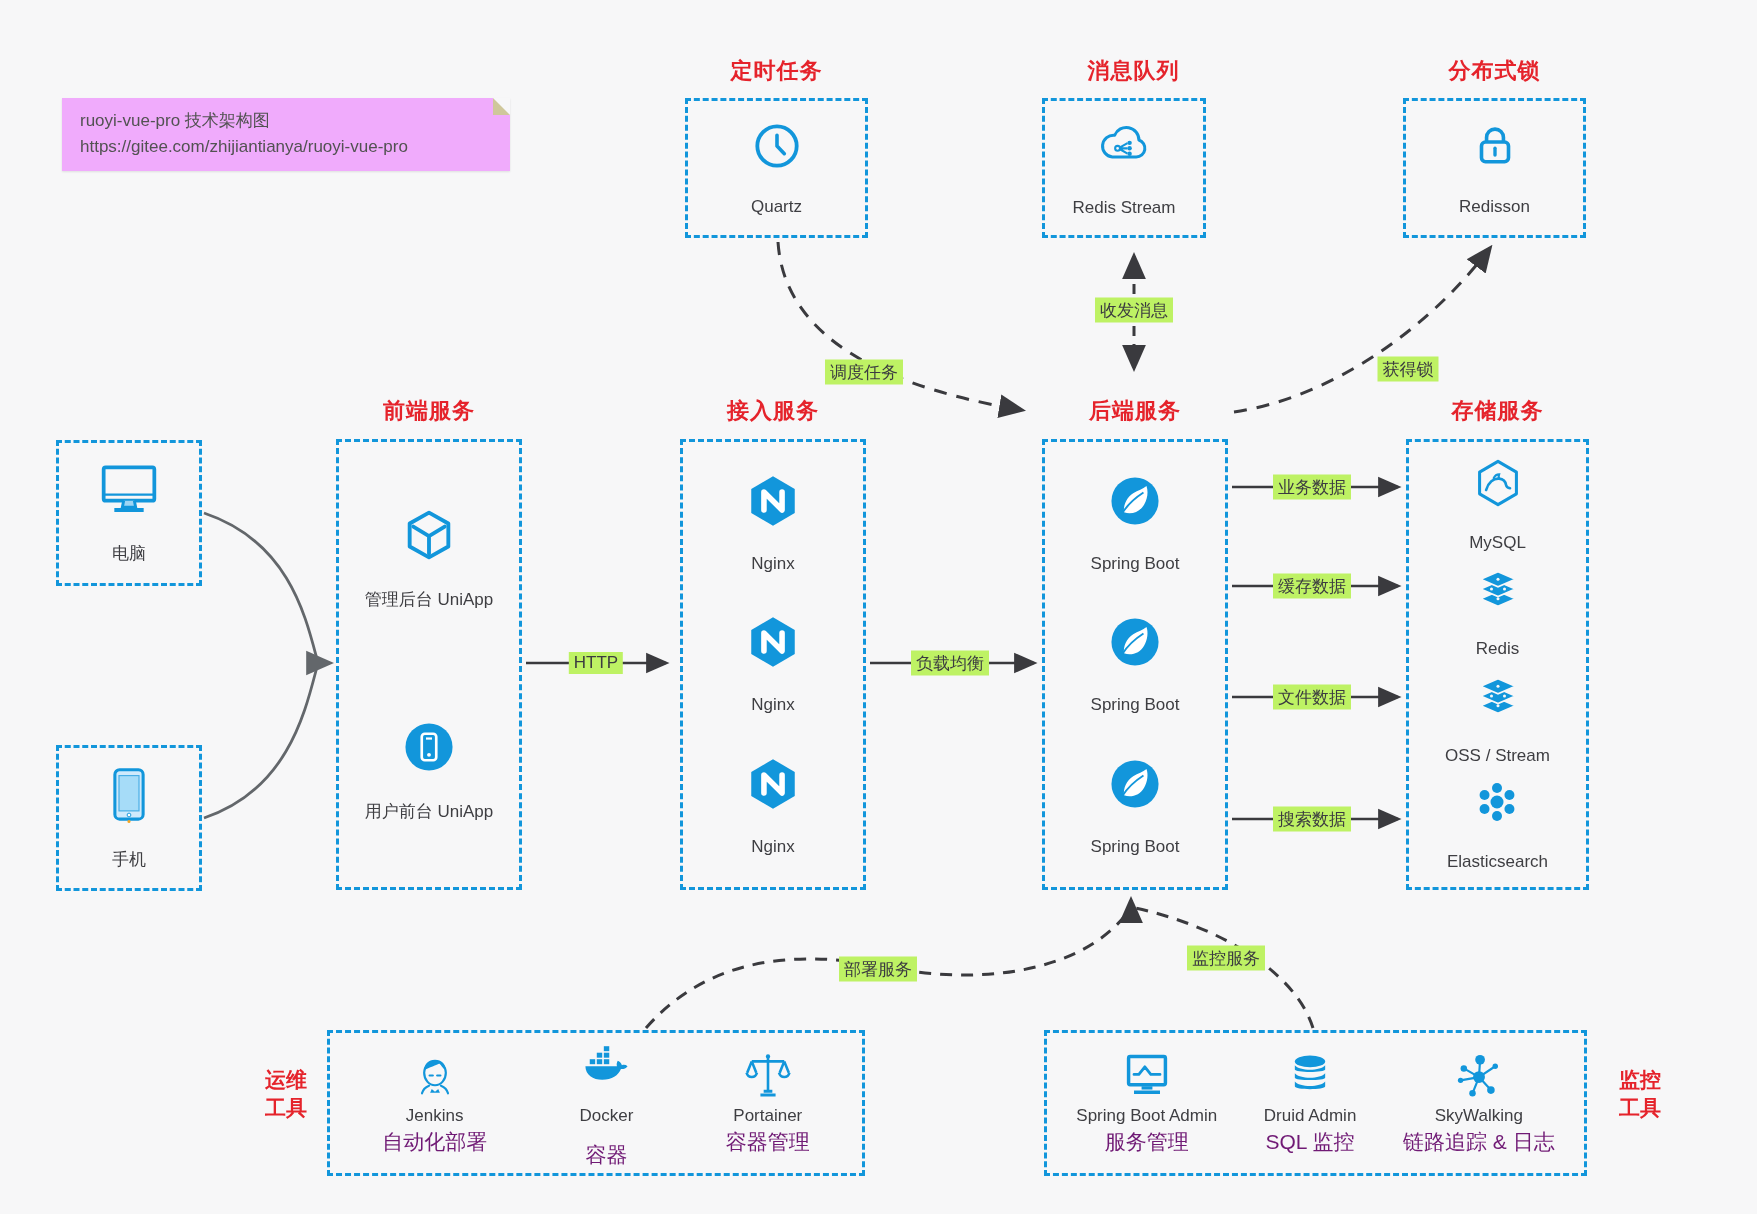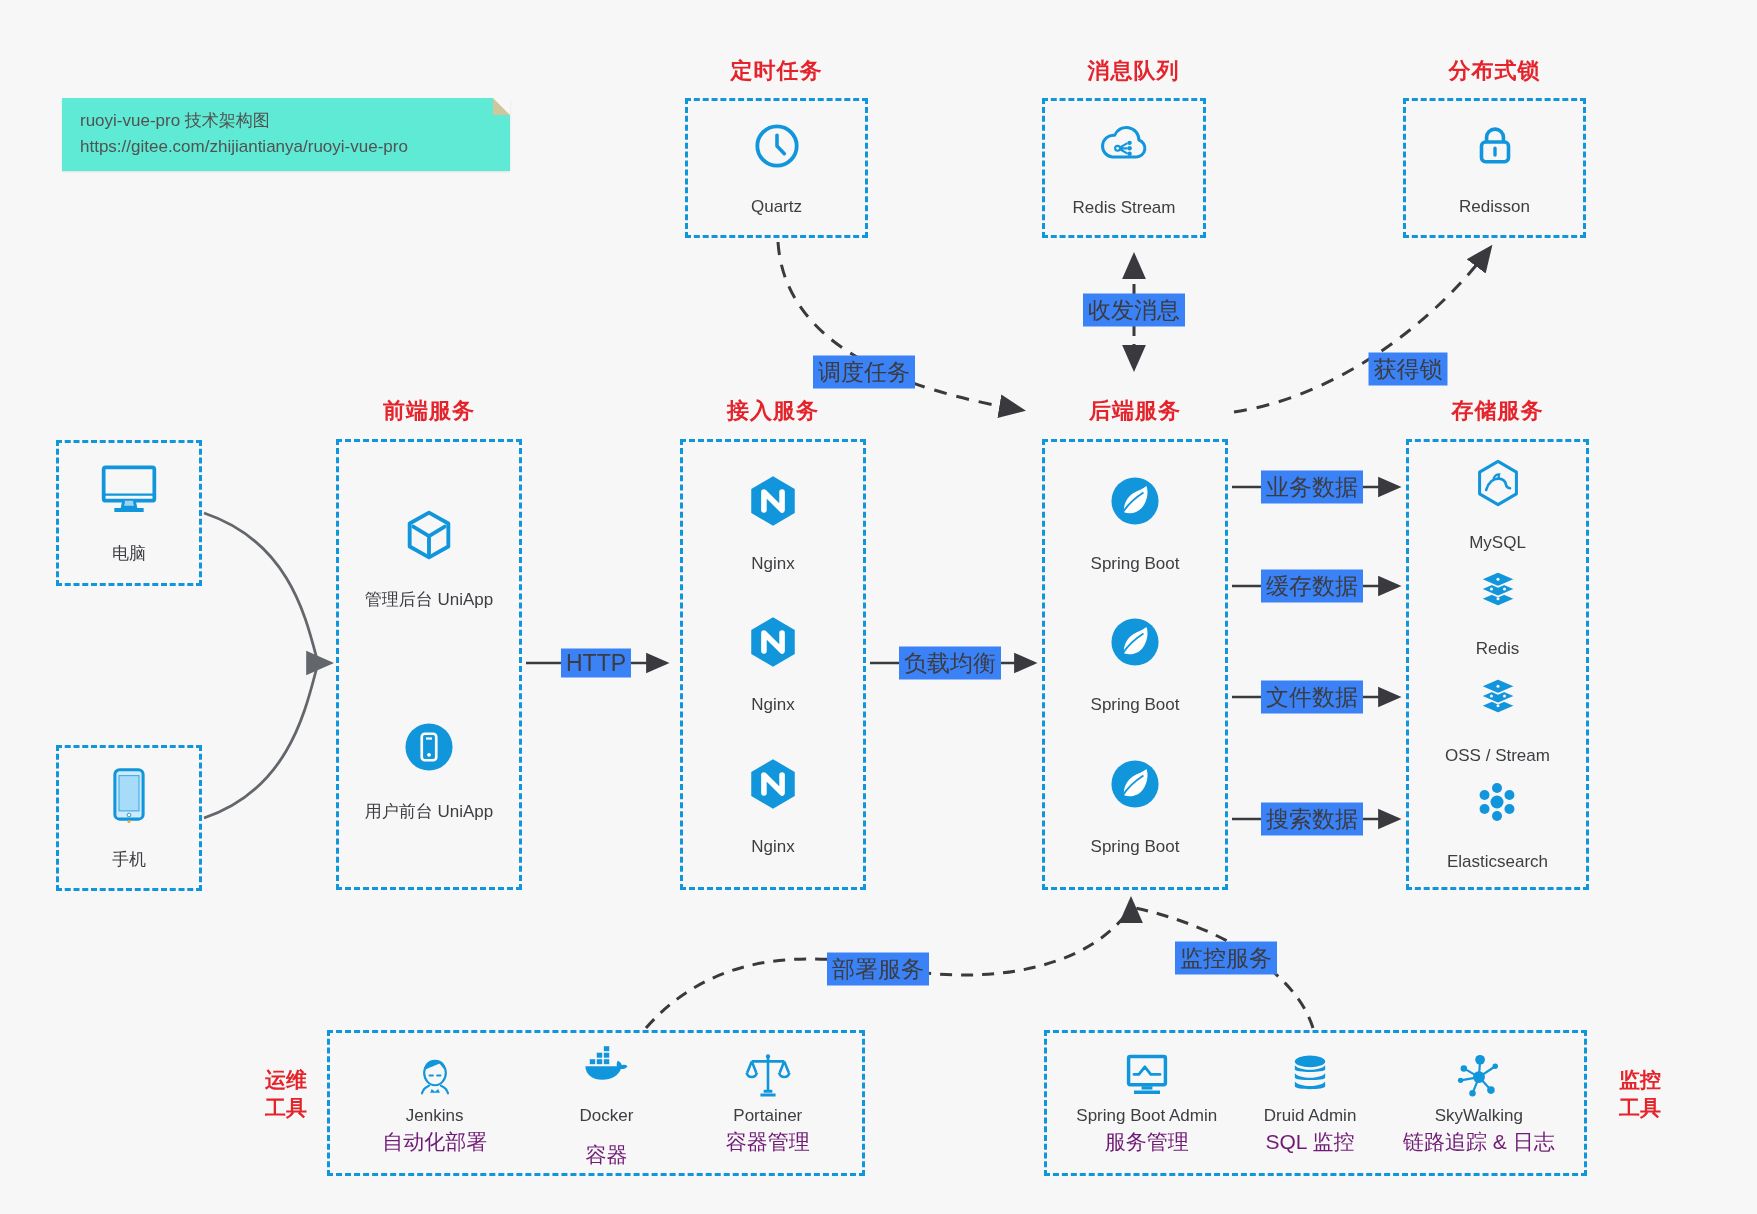--- a/index.html
+++ b/index.html
@@ -1,41 +1,41 @@
 <!DOCTYPE html>
 <html><head>
 <meta charset="utf-8">
 <style>
   * { margin:0; padding:0; box-sizing:border-box; }
   html,body { background:#f7f7f8; }
   body { font-family:"Liberation Sans","DejaVu Sans",sans-serif; color:#3e3e42; }
   .canvas { position:relative; width:1757px; height:1214px; background:#f7f7f8; overflow:hidden; }
 
-  .note { position:absolute; left:62px; top:98px; width:448px; background:#5eead4;
+  .note { position:absolute; left:62px; top:98px; width:448px; background:#f0abfc;
           padding:10px 18px; font-size:17px; line-height:1.55; color:#525252;
           box-shadow:0 1px 2px rgba(0,0,0,.10); }
   .note::after { content:""; position:absolute; top:0; right:0; width:0; height:0;
           border-top:17px solid #f7f7f8; border-left:17px solid #cfc79b; }
 
   .box { position:absolute; border:3px dashed #1296db; display:flex; align-items:center; }
   .box.v { flex-direction:column; justify-content:space-around; padding:10px 0; }
   .box.h { flex-direction:row; justify-content:space-around; padding:0 6px; }
 
   .gtitle { position:absolute; text-align:center; font-size:22px; font-weight:bold;
             color:#e5232b; letter-spacing:1px; white-space:nowrap; }
   .side-title { position:absolute; font-size:21px; font-weight:bold; color:#e5232b;
             line-height:1.35; text-align:center; }
 
   .node { display:flex; flex-direction:column; align-items:center; gap:24px; }
   .node .lbl { font-size:17px; color:#3e3e42; white-space:nowrap; }
   .node .sub { font-size:21px; color:#701a75; white-space:nowrap; margin-top:-2px; }
 
   svg.edges { position:absolute; left:0; top:0; z-index:4; pointer-events:none; }
-  .elabel { position:absolute; transform:translate(-50%,-50%); background:#3b82f6;
-            font-size:23px; color:#3b3b40; padding:1px 5px; white-space:nowrap; z-index:6; }
+  .elabel { position:absolute; transform:translate(-50%,-50%); background:#bef264;
+            font-size:17px; color:#3b3b40; padding:1px 5px; white-space:nowrap; z-index:6; }
 </style>
 </head>
 <body>
 
 <div class="canvas">
 
   <svg class="edges" width="1757" height="1214" viewBox="0 0 1757 1214">
     <defs>
       <marker id="ah" viewBox="0 0 10 10" markerWidth="9" markerHeight="9" refX="8.5" refY="5" orient="auto">
         <path d="M0,0.6 L10,5 L0,9.4 Z" fill="#3a3a3e"></path>

